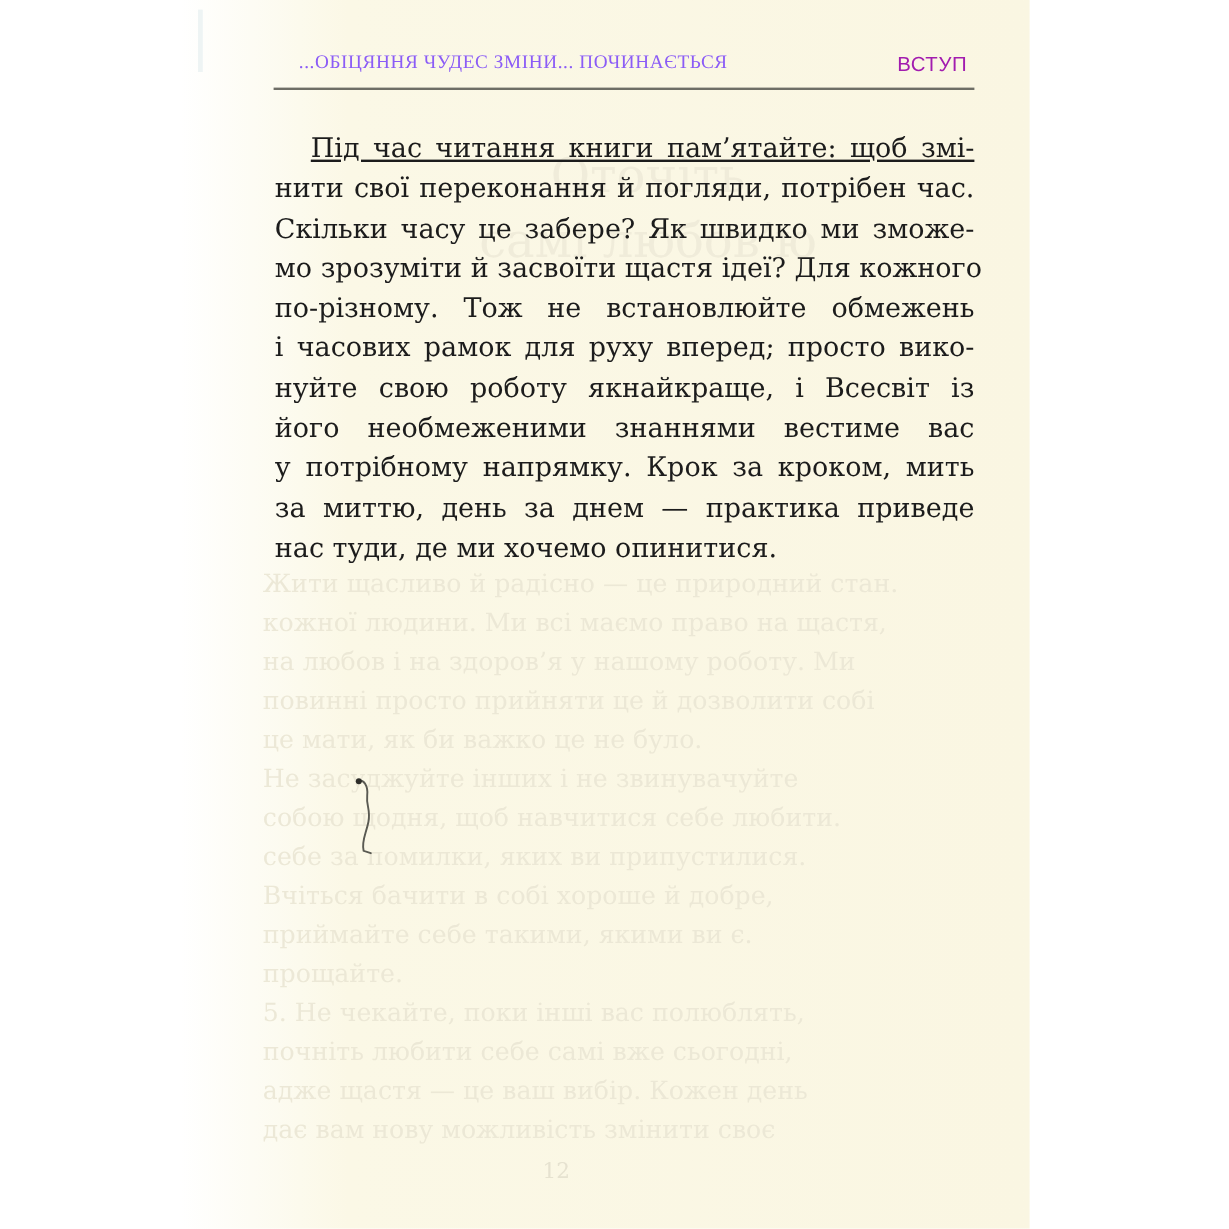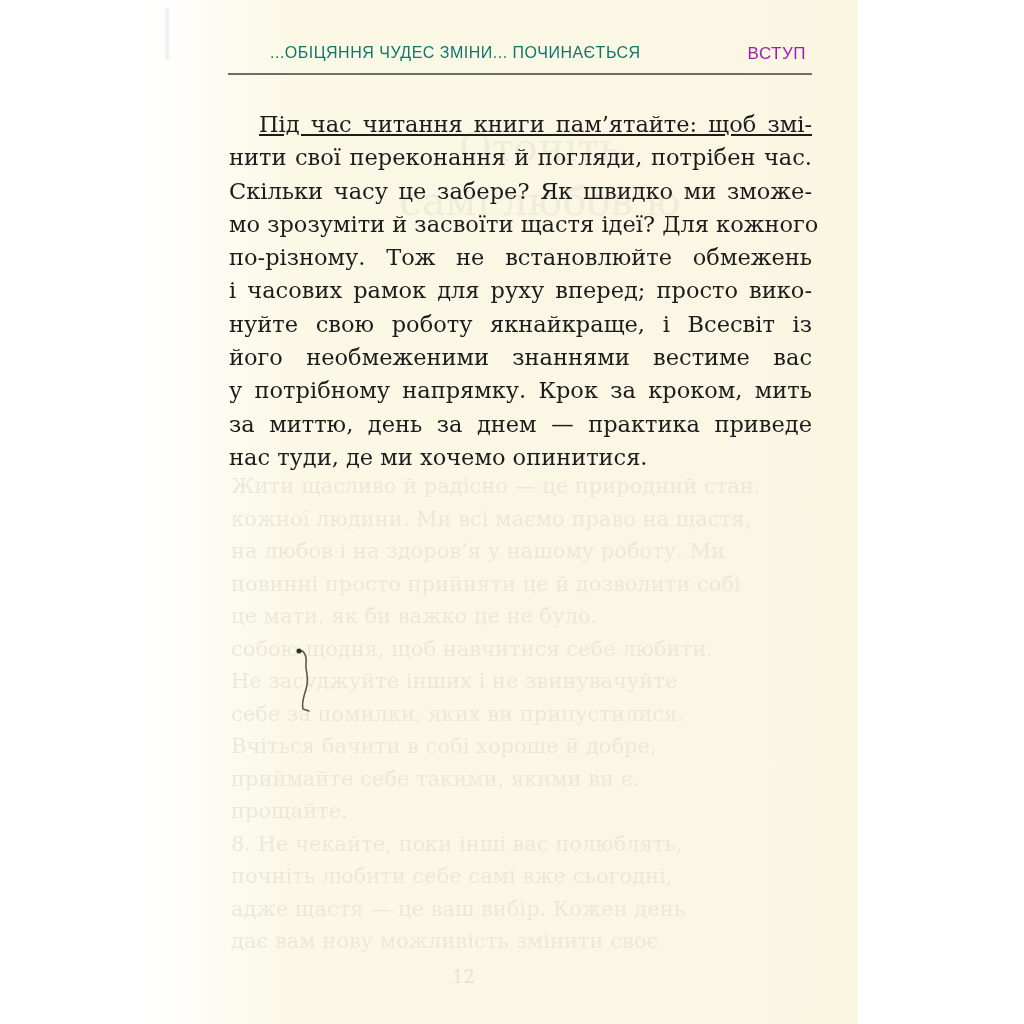--- a/index.html
+++ b/index.html
@@ -11,43 +11,43 @@
     }
     .page {
       position: absolute; left: 150px; top: 0; width: 708px; height: 1024px;
       background: linear-gradient(to right, #ffffff 0px, #fdfcf4 60px, #fbf8e6 140px, #faf6e2 100%);
     }
     .tick {
       position: absolute; left: 165px; top: 8px; width: 4px; height: 52px;
       background: #eef4f4;
     }
     .running-head-ghost {
-      position: absolute; left: 270px; top: 44px; width: 480px;
-      font-family: Liberation Sans, sans-serif; font-size: 16px;
-      color: #0f766e; letter-spacing: 0.5px; white-space: nowrap; overflow: hidden;
+      position: absolute; left: 249px; top: 44px; width: 480px;
+      font-family: Liberation Serif, serif; font-size: 16px;
+      color: #8b5cf6; letter-spacing: 0.5px; white-space: nowrap; overflow: hidden;
     }
     .running-head {
       position: absolute; right: 218px; top: 44px;
       font-family: "Liberation Sans", sans-serif; font-size: 17px;
       color: #a21caf; letter-spacing: 0.5px;
     }
     .rule {
       position: absolute; left: 228px; top: 73px; width: 584px; height: 2px;
       background: #6e6e66;
     }
     .body-text {
       position: absolute; left: 229px; top: 108px; width: 583px;
       font-size: 22.5px; line-height: 33.3px; color: #1c1c1c;
       text-align: justify;
     }
     .body-text .line { display: block; white-space: nowrap; text-align-last: justify; }
     .body-text .line.indent { padding-left: 30px; text-decoration: underline; }
     .body-text .line.last { text-align-last: left; }
     .ghost {
-      position: absolute; left: 231px; top: 470px; width: 580px;
+      position: absolute; left: 219px; top: 470px; width: 580px;
       font-size: 21px; line-height: 32.5px; color: #ebe7d5; opacity: 0.9;
       white-space: nowrap; overflow: hidden;
     }
     .ghost-title {
       position: absolute; left: 320px; top: 120px; width: 440px;
       font-size: 40px; line-height: 54px; color: #ece8d6; opacity: 0.7;
       text-align: center; white-space: nowrap;
     }
     .page-number {
       position: absolute; left: 452px; top: 966px;
@@ -71,27 +71,27 @@
 <div class="running-head-ghost">...ОБІЦЯННЯ ЧУДЕС ЗМІНИ... ПОЧИНАЄТЬСЯ</div>
 <div class="running-head">ВСТУП</div>
 <div class="rule"></div>
 
 <div class="ghost">
   <div>Жити щасливо й радісно — це природний стан.</div>
   <div>кожної людини. Ми всі маємо право на щастя,</div>
   <div>на любов і на здоров’я у нашому роботу. Ми</div>
   <div>повинні просто прийняти це й дозволити собі</div>
   <div>це мати, як би важко це не було.</div>
+  <div>Не засуджуйте інших і не звинувачуйте</div>
   <div>собою щодня, щоб навчитися себе любити.</div>
-  <div>Не засуджуйте інших і не звинувачуйте</div>
   <div>себе за помилки, яких ви припустилися.</div>
   <div>Вчіться бачити в собі хороше й добре,</div>
   <div>приймайте себе такими, якими ви є.</div>
   <div>прощайте.</div>
-  <div>8. Не чекайте, поки інші вас полюблять,</div>
+  <div>5. Не чекайте, поки інші вас полюблять,</div>
   <div>почніть любити себе самі вже сьогодні,</div>
   <div>адже щастя — це ваш вибір. Кожен день</div>
   <div>дає вам нову можливість змінити своє</div>
 </div>
 
 <div class="body-text">
   <span class="line indent">Під час читання книги пам’ятайте: щоб змі-</span>
   <span class="line">нити свої переконання й погляди, потрібен час.</span>
   <span class="line">Скільки часу це забере? Як швидко ми зможе-</span>
   <span class="line">мо зрозуміти й засвоїти щастя ідеї? Для кожного</span>

